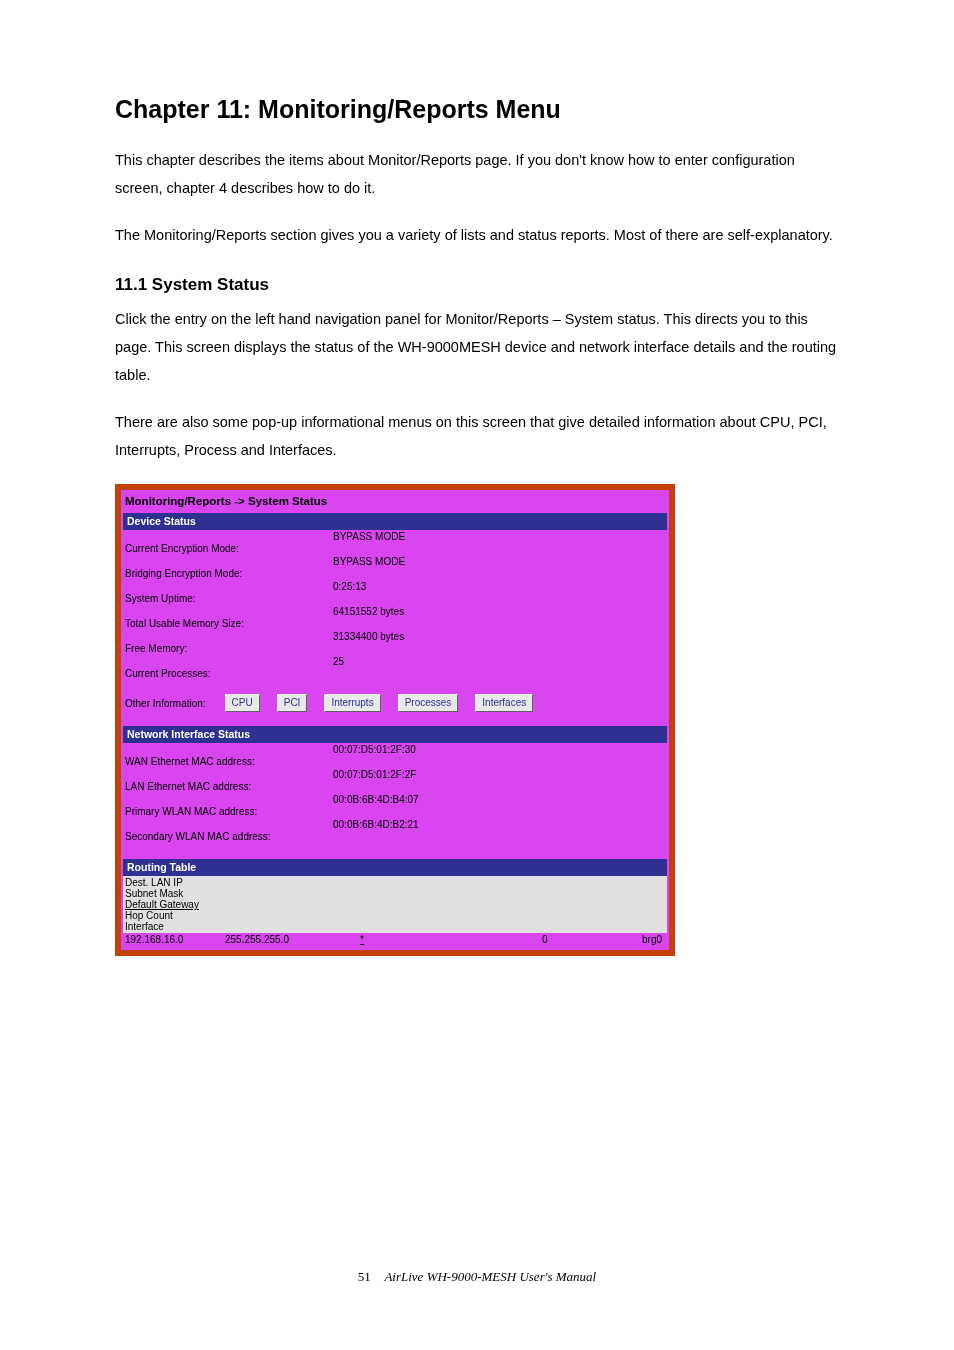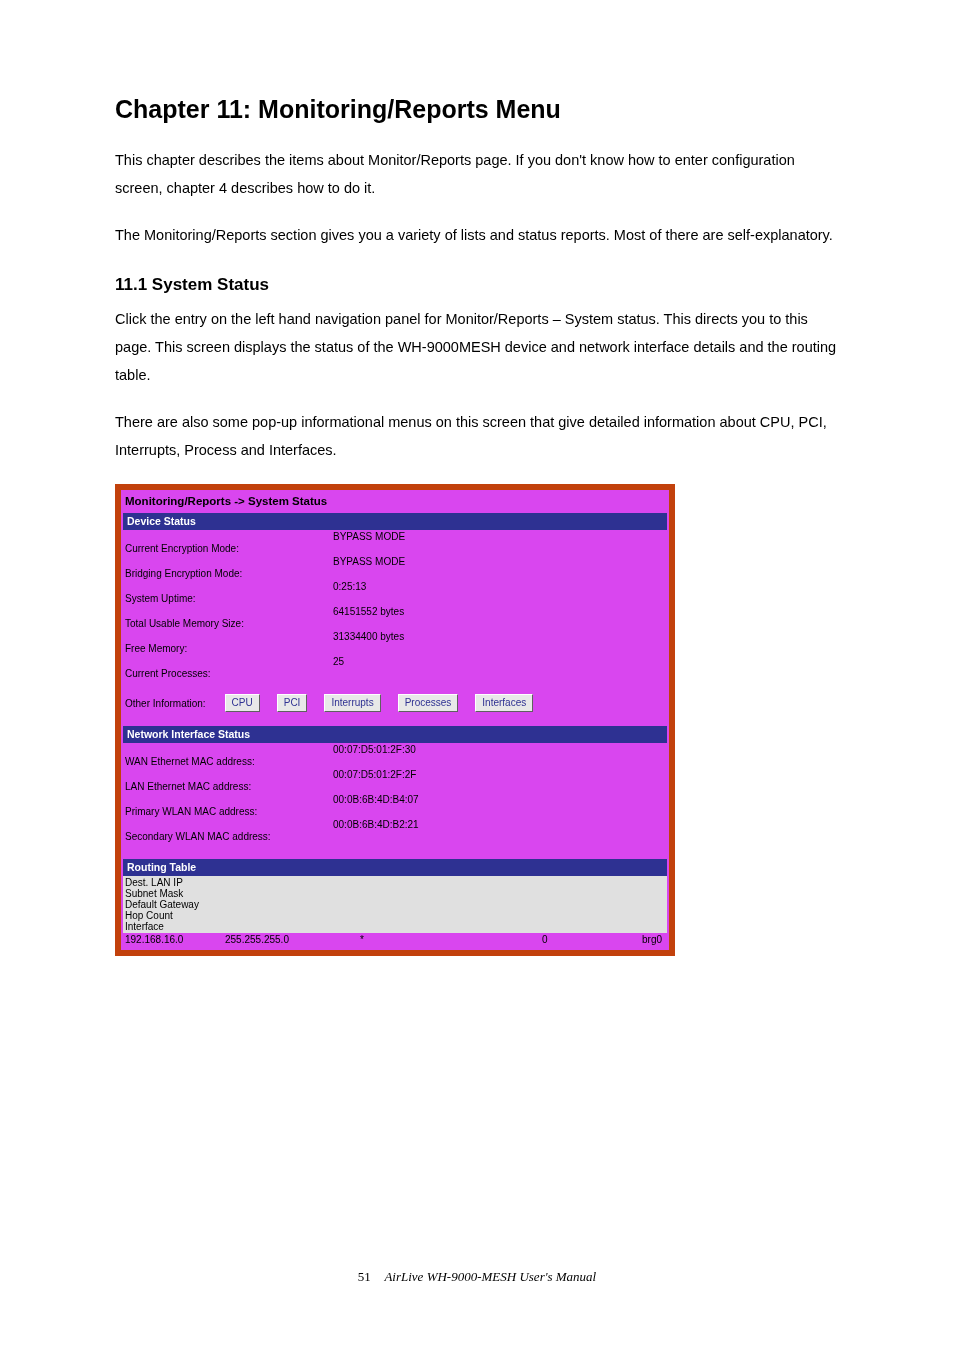--- a/index.html
+++ b/index.html
@@ -105,21 +105,21 @@
       padding: 1px 2px;
       flex-direction: column;
     }
     .routing-data-row {
       display: flex;
       color: #000;
       padding: 1px 2px;
     }
     .rt-col1 { width: 100px; flex-shrink: 0; }
     .rt-col2 { width: 135px; flex-shrink: 0; }
-    .rt-col3 { width: 182px; flex-shrink: 0; }
+    .rt-col3 { width: 182px; flex-shrink: 0; text-decoration: underline; }
     .rt-col4 { width: 100px; flex-shrink: 0; }
     .rt-col5 { width: 60px; flex-shrink: 0; }
     .spacer-med { height: 8px; }
     .footer {
       position: absolute;
       bottom: 65px;
       left: 0;
       width: 100%;
       text-align: center;
       font-size: 13px;

